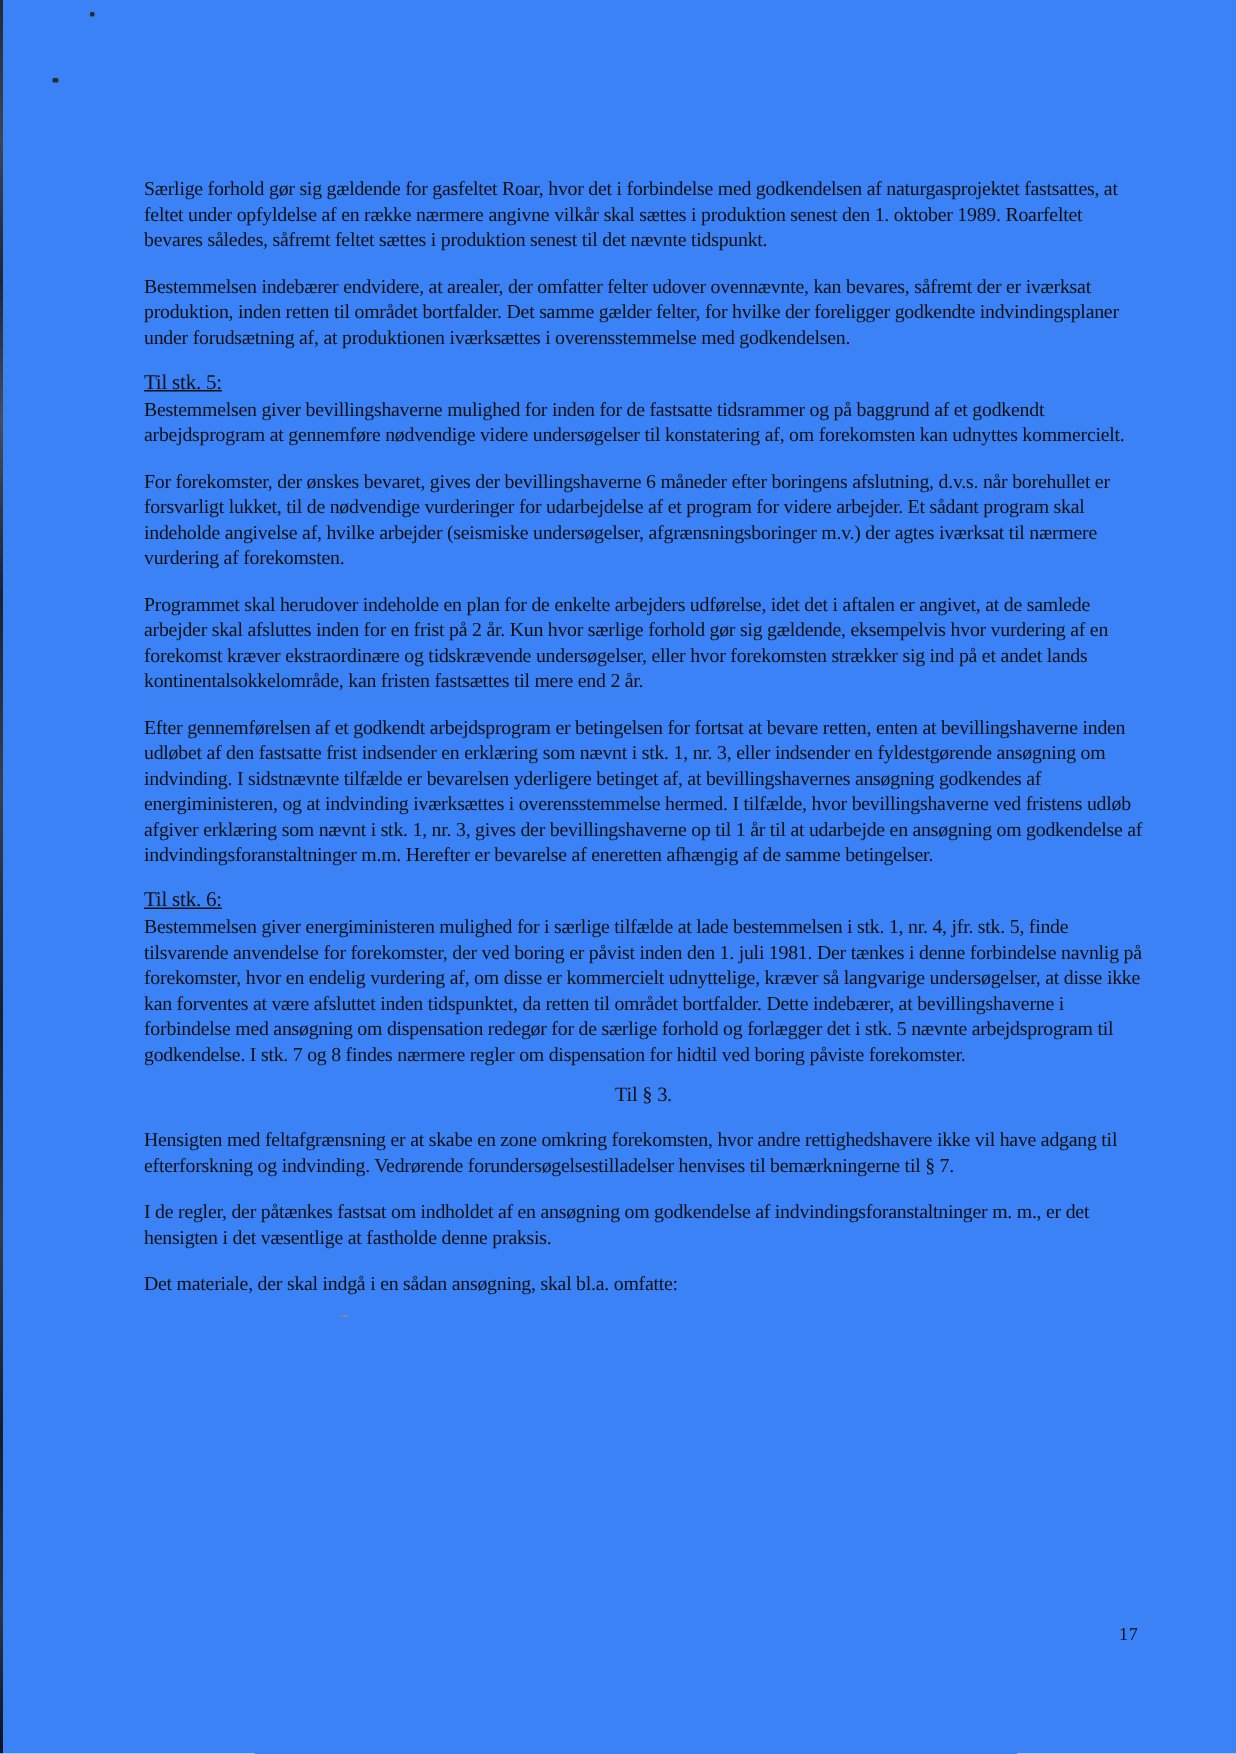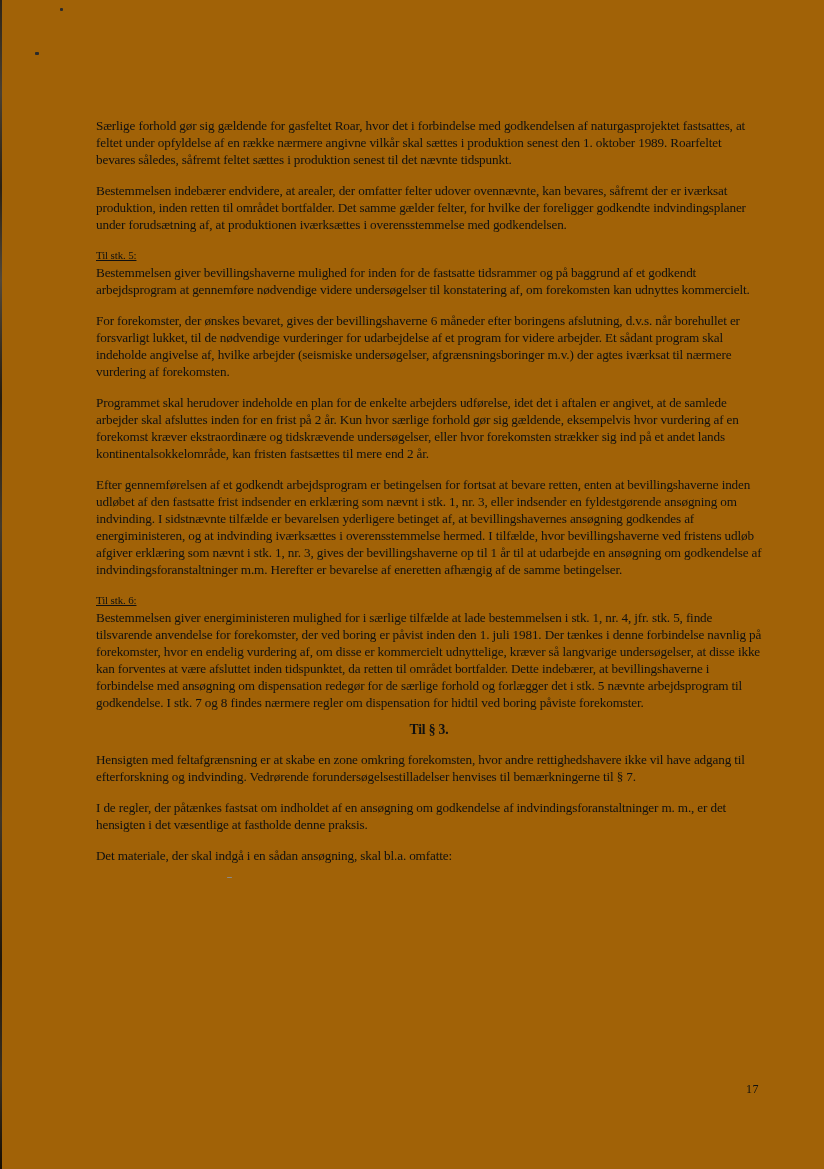--- a/index.html
+++ b/index.html
@@ -4,21 +4,21 @@
 <style>
   html, body {
     margin: 0;
     padding: 0;
     background: #ffffff;
   }
   .page {
     position: relative;
     width: 824px;
     height: 1169px;
-    background: #a16207;
+    background: #3b82f6;
     overflow: hidden;
     font-family: "Liberation Serif", serif;
     color: #101010;
   }
   .scan-edge {
     position: absolute;
     left: 0;
     top: 0;
     width: 2px;
     height: 1169px;
@@ -48,27 +48,27 @@
     letter-spacing: -0.15px;
     text-align: left;
   }
   .para        { margin: 14px 0 0 0; }
   .para-first  { margin: 0; }
   .para-after-h { margin: 0; }
   .para-after-center { margin: 13px 0 0 0; }
   .h-stk {
     margin: 14px 0 0 0;
     text-decoration: underline;
-    font-size: 11px;
+    font-size: 14px;
     font-weight: normal;
   }
   .h-center {
     margin: 10px 0 0 0;
     text-align: center;
-    font-weight: bold;
+    font-weight: normal;
     font-size: 13.6px;
   }
   .page-number {
     position: absolute;
     left: 746px;
     top: 1082px;
     font-size: 12px;
     letter-spacing: 0.5px;
   }
 </style>

